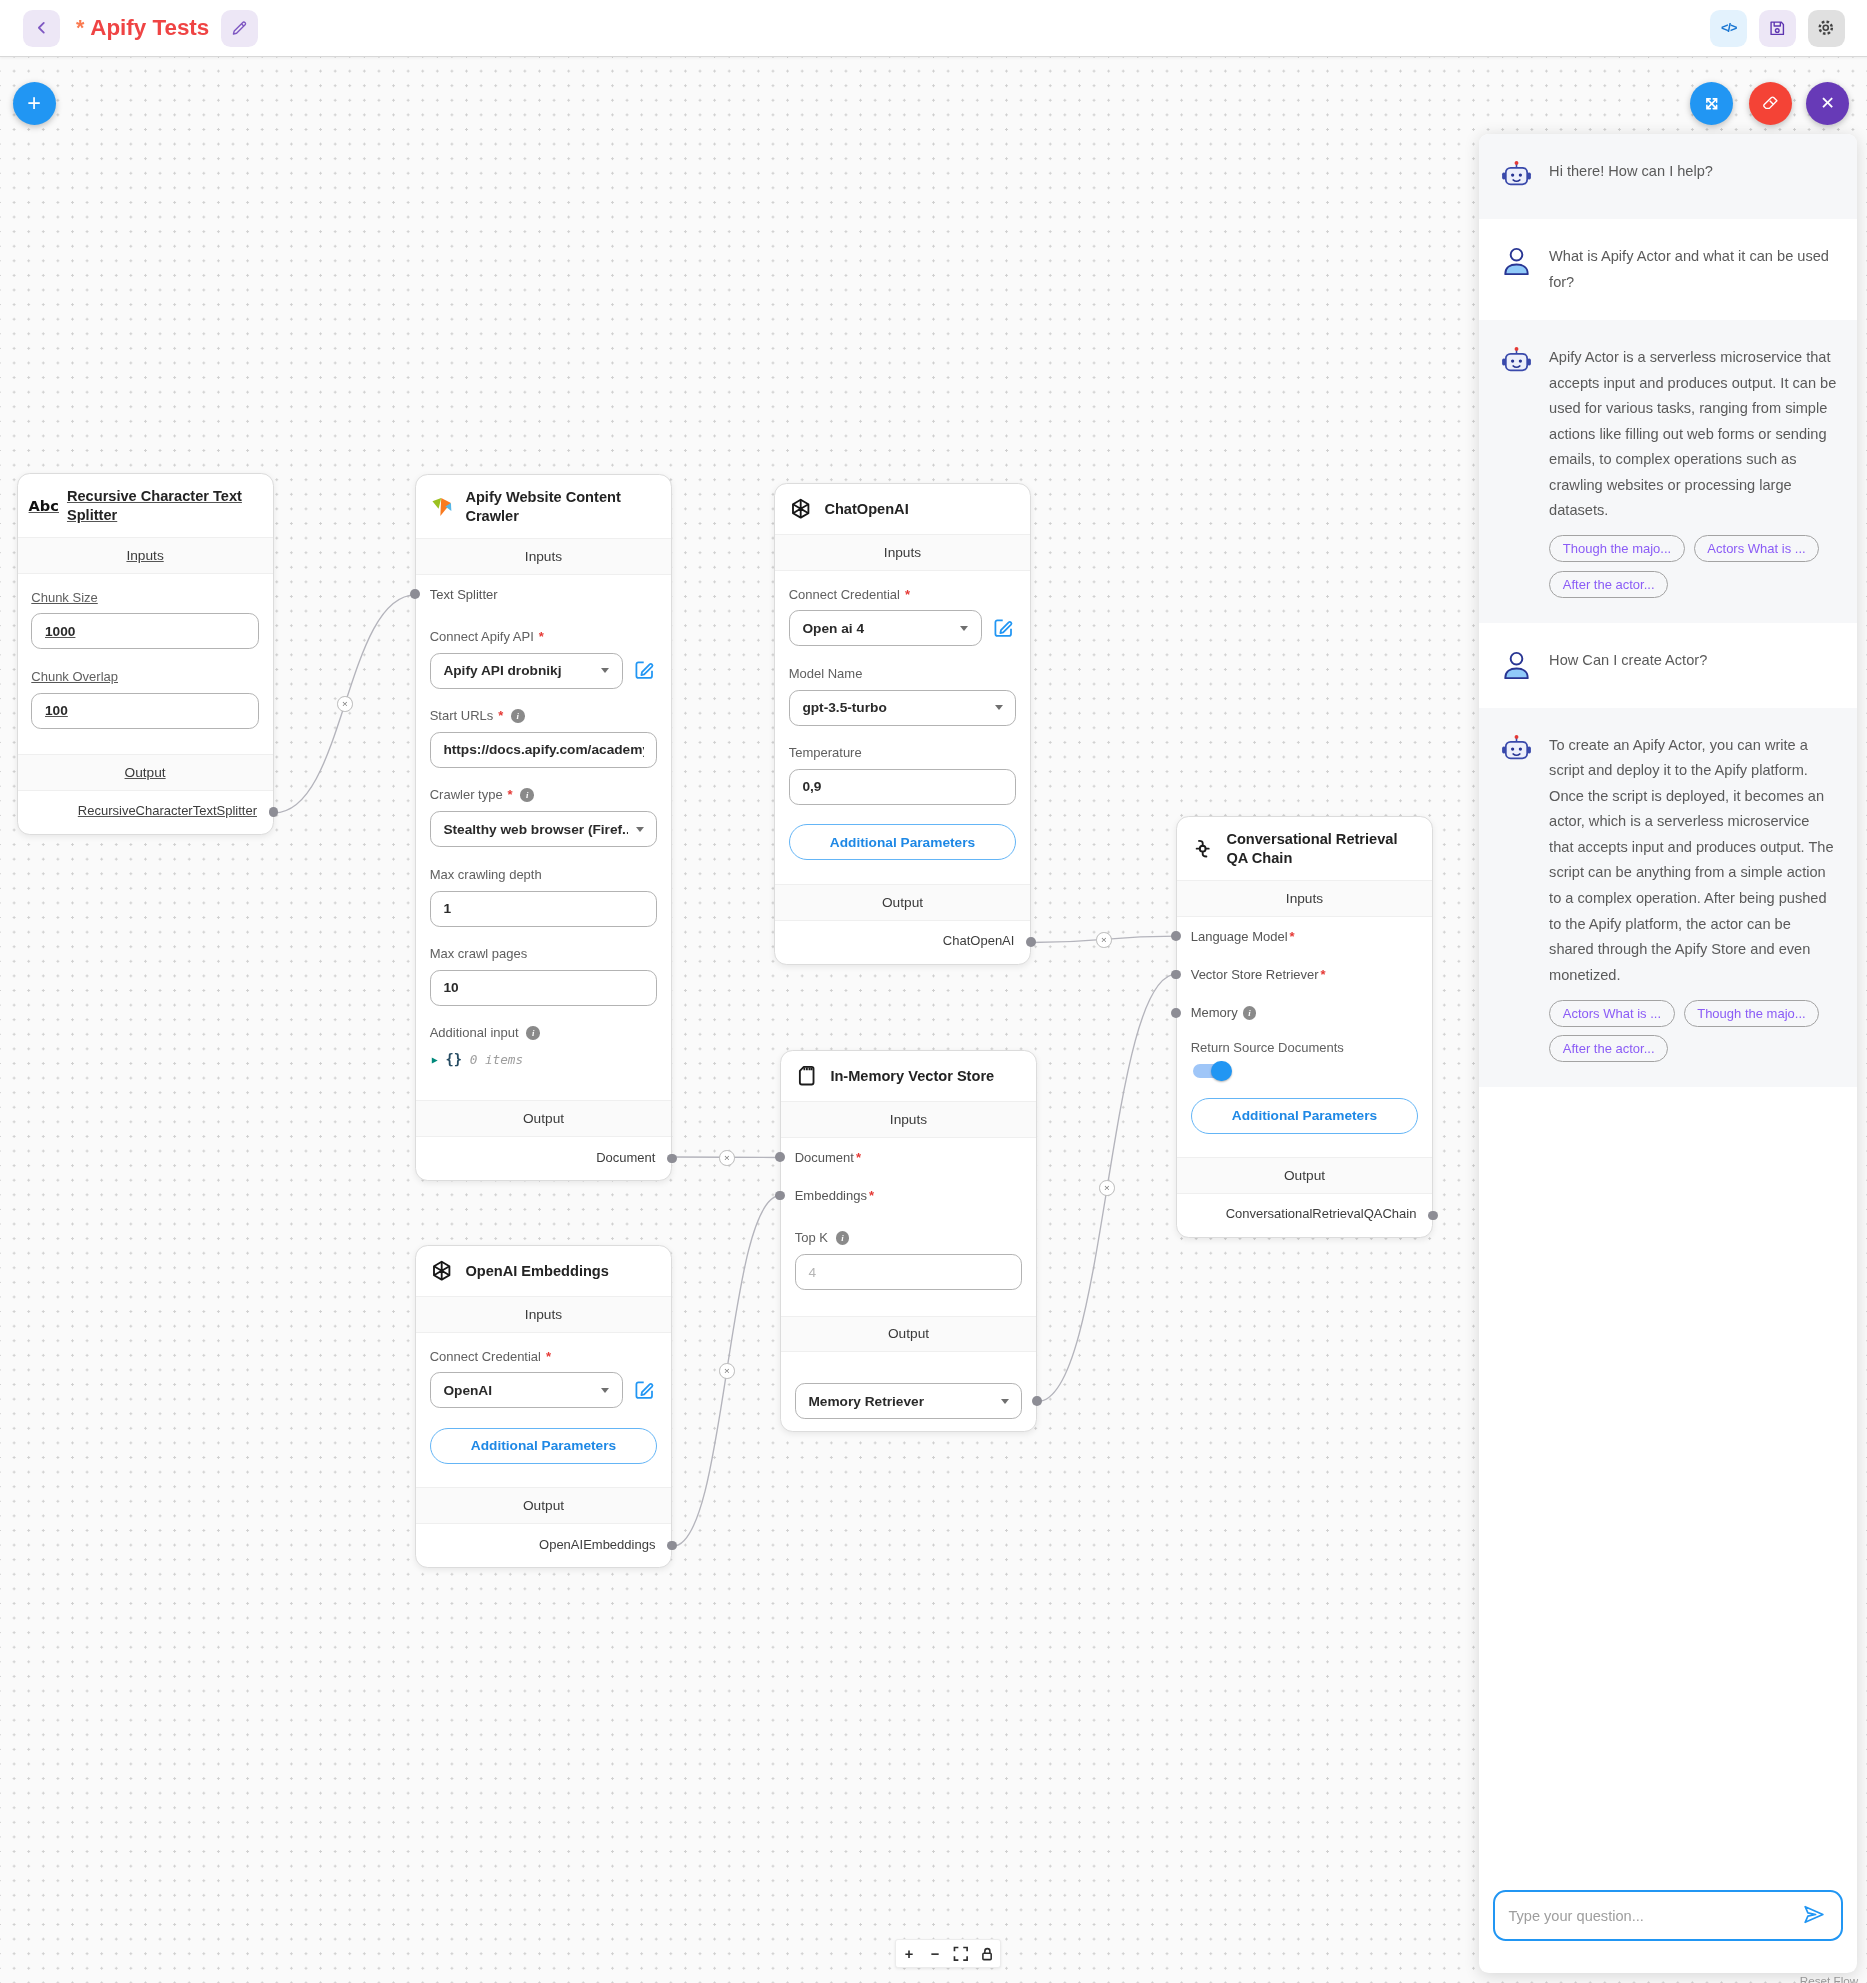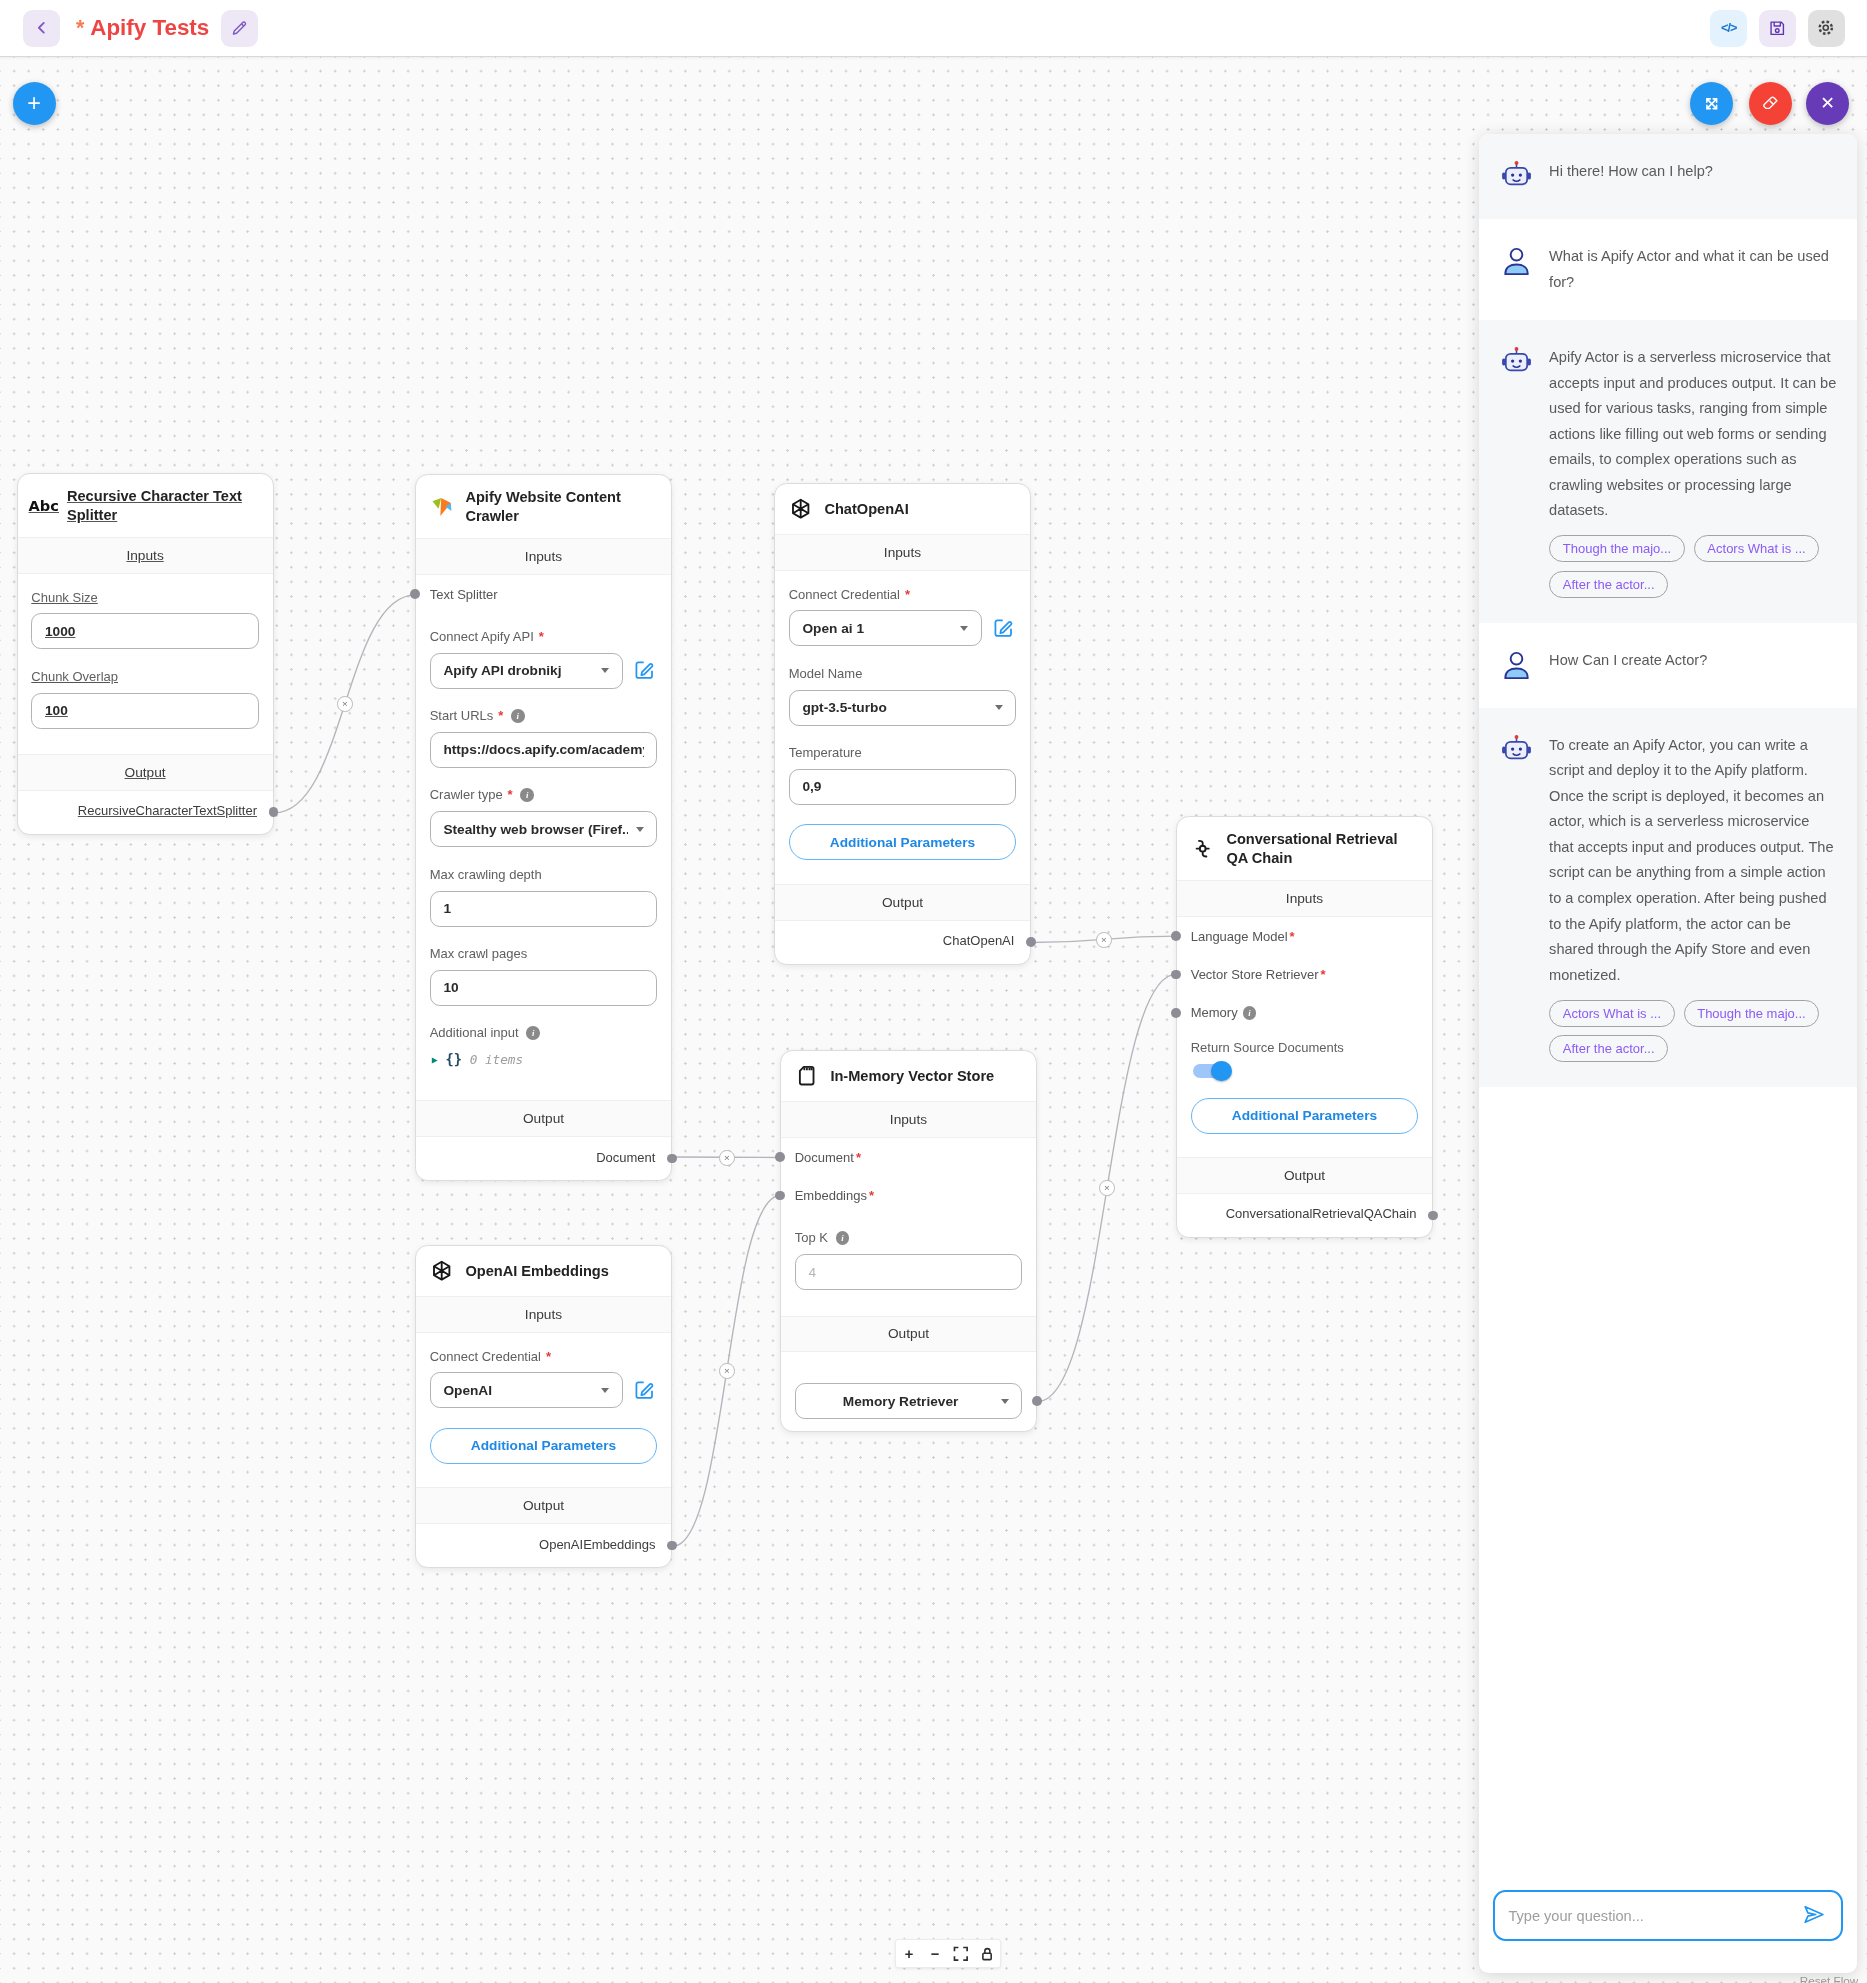--- a/index.html
+++ b/index.html
@@ -66,21 +66,21 @@
   .selrow .box { flex:1; min-width:0; }
   .editbtn { background:none; border:none; cursor:pointer; width:25px; height:25px; padding:0; flex:0 0 auto; }
   .apbtn { display:block; width:100%; height:36px; border:1px solid #64b5f6; border-radius:18.5px;
     background:#fff; color:#1e88e5; font:600 13.7px "Liberation Sans","DejaVu Sans",sans-serif;
     cursor:pointer; margin-bottom:17.6px; }
   .anchor { position:relative; display:flex; align-items:center; padding:11.7px 13.7px; font-size:13px; color:#555; }
   .outrow { position:relative; padding:12.7px 15.6px 15.6px; text-align:right; font-size:13px; color:#3d3d3d; }
   .dot { position:absolute; width:9.8px; height:9.8px; border-radius:50%; background:#8d8d95; z-index:3; }
   .dot.in  { left:-5.9px; top:50%; margin-top:-4.9px; }
   .dot.out { right:-5.9px; top:50%; margin-top:-4.9px; }
-  .outsel { position:relative; margin:15.6px 0 5.9px;text-align:center; }
+  .outsel { position:relative; margin:15.6px 0 5.9px; }
   .outsel .dot { right:-19.5px; top:50%; margin-top:-4.9px; }
   .jsonrow { display:flex; align-items:center; gap:7.8px; padding:2px 0 7.8px 2px;
     font-family:"DejaVu Sans Mono",monospace; }
   .jarrow { color:#00897b; font-size:9.8px; cursor:pointer; }
   .jbraces { color:#254b62; font-weight:700; font-size:13.7px; }
   .jitems { color:#9e9e9e; font-style:italic; font-size:12.7px; }
   .toggle { position:relative; width:37px; height:14.6px; border-radius:7.8px; background:#9fc6f8;
     margin:3.9px 0 19.5px 2px; cursor:pointer; }
   .toggle .knob { position:absolute; right:-2px; top:-2.9px; width:20.5px; height:20.5px; border-radius:50%;
     background:#2196f3; box-shadow:0 1px 2px rgba(0,0,0,.3); }
@@ -327,21 +327,21 @@
     </div>
     <div class="sec">Inputs</div>
     <div class="nbody">
       <div class="fld">
         <div class="lbl">
             <span>Connect Credential</span>
             <span class="req">*</span>
           </div>
         <div class="selrow">
           <div class="box">
-              <span class="selval">Open ai 1</span>
+              <span class="selval">Open ai 4</span>
               <span class="caret"></span>
             </div>
           <button class="editbtn">
             <svg width="23.4" height="23.4" viewBox="0 0 24 24">
                 <g fill="none" stroke="#2196f3" stroke-width="1.8">
                   <path d="M11 4.5H5.5a2 2 0 0 0-2 2v12a2 2 0 0 0 2 2h12a2 2 0 0 0 2-2V13"></path>
                   <path d="M9.2 14.6l-.6 3 2.9-.7 8-8a1.7 1.7 0 0 0-2.4-2.4l-7.9 8.1z" stroke-linejoin="round"></path>
                 </g>
               </svg>
           </button>

